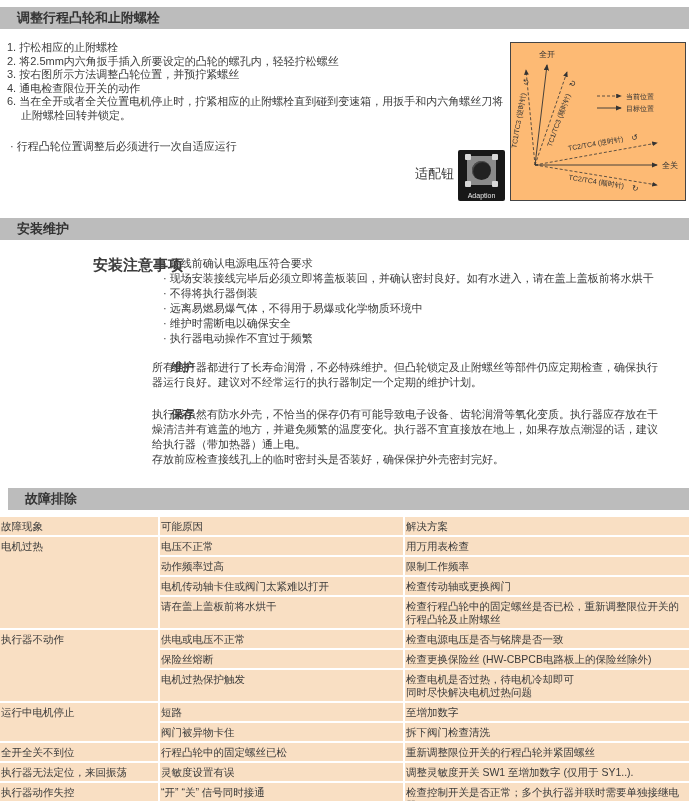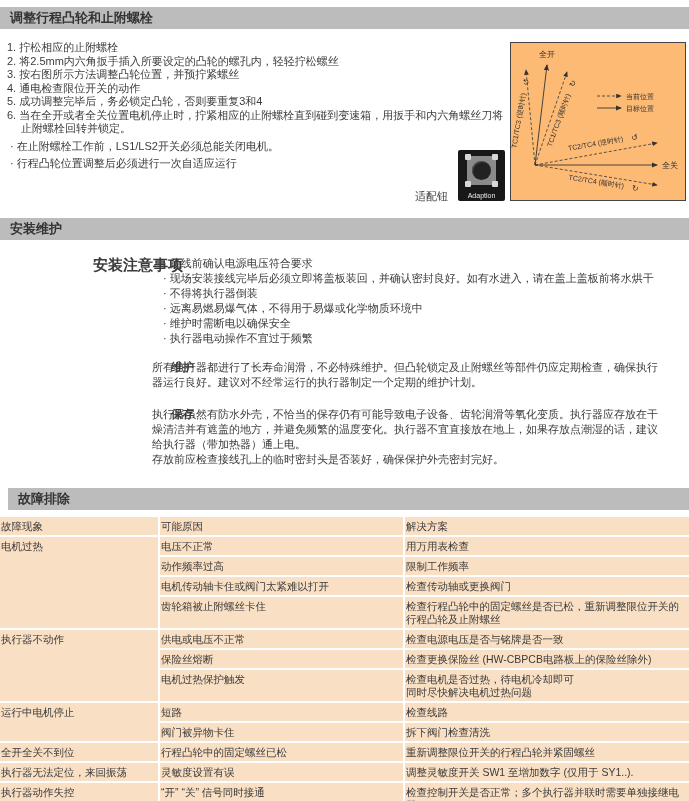--- a/index.html
+++ b/index.html
@@ -1,25 +1,25 @@
 <!DOCTYPE html>
 <html><head>
 <meta charset="utf-8">
 <style>
   html,body{margin:0;padding:0;background:#fff;}
   .page{position:relative;width:689px;height:801px;background:#fff;overflow:hidden;
         font-family:"Liberation Sans","DejaVu Sans",sans-serif;color:#3b3b3b;}
   .bar{position:absolute;left:0;width:689px;height:22px;background:#bcbcbc;
-       line-height:22px;padding-left:10px;box-sizing:border-box;
+       line-height:22px;padding-left:17px;box-sizing:border-box;
        font-size:13px;font-weight:600;color:#333;}
   .bar1{top:7px;} .bar2{top:218px;} .bar3{top:488px;margin-left:8px;}
   .steps{position:absolute;top:41px;left:7px;width:500px;font-size:11px;line-height:13.5px;}
   .steps .step{padding-left:14px;text-indent:-14px;}
   .notes{position:absolute;top:138px;left:10px;width:480px;font-size:11px;line-height:17px;}
-  .adaption-label{position:absolute;top:165px;left:415px;font-size:11px;margin-top:24px;}
+  .adaption-label{position:absolute;top:165px;left:415px;font-size:13px;}
   .adaption-img{position:absolute;top:150px;left:458px;width:47px;height:51px;background:#181818;
                 border-radius:2px;}
   .btn-body{position:absolute;top:6px;left:9px;width:29px;height:29px;background:#8a8a8a;border-radius:2px;}
   .btn-corner{position:absolute;width:6px;height:6px;background:#d8d8d8;border-radius:1px;}
   .c1{top:-2px;left:-2px;} .c2{top:-2px;right:-2px;} .c3{bottom:-2px;left:-2px;} .c4{bottom:-2px;right:-2px;}
   .btn-knob{position:absolute;top:5px;left:5px;width:19px;height:19px;border-radius:50%;background:#222;
             box-shadow:inset 1px 1px 1px #555;}
   .adaption-caption{position:absolute;bottom:2px;left:0;width:100%;text-align:center;
                     color:#e8e8e8;font-size:7px;}
   .diagram{position:absolute;top:42px;left:510px;width:176px;height:159px;border:1px solid #444;
@@ -45,26 +45,24 @@
 
   <div class="bar bar1">
     <span>调整行程凸轮和止附螺栓</span>
   </div>
 
   <div class="steps">
     <div class="step">1. 拧松相应的止附螺栓</div>
     <div class="step">2. 将2.5mm内六角扳手插入所要设定的凸轮的螺孔内，轻轻拧松螺丝</div>
     <div class="step">3. 按右图所示方法调整凸轮位置，并预拧紧螺丝</div>
     <div class="step">4. 通电检查限位开关的动作</div>
-    <div class="step">5. 成功调整完毕后，务必锁定凸轮，否则要重复3和4</div>
     <div class="step">6. 当在全开或者全关位置电机停止时，拧紧相应的止附螺栓直到碰到变速箱，用扳手和内六角螺丝刀将止附螺栓回转并锁定。</div>
   </div>
 
   <div class="notes">
-    <div>· 在止附螺栓工作前，LS1/LS2开关必须总能关闭电机。</div>
     <div>· 行程凸轮位置调整后必须进行一次自适应运行</div>
   </div>
 
   <div class="adaption-label">适配钮</div>
   <div class="adaption-img">
     <div class="btn-body">
       <div class="btn-corner c1"></div>
       <div class="btn-corner c2"></div>
       <div class="btn-corner c3"></div>
       <div class="btn-corner c4"></div>
@@ -160,41 +158,41 @@
       </tr>
       <tr>
         <td>动作频率过高</td>
         <td>限制工作频率</td>
       </tr>
       <tr>
         <td>电机传动轴卡住或阀门太紧难以打开</td>
         <td>检查传动轴或更换阀门</td>
       </tr>
       <tr>
-        <td>齿轮箱被止附螺丝卡住</td>
+        <td>请在盖上盖板前将水烘干</td>
         <td>检查行程凸轮中的固定螺丝是否已松，重新调整限位开关的行程凸轮及止附螺丝</td>
       </tr>
       <tr>
         <td rowspan="3">执行器不动作</td>
         <td>供电或电压不正常</td>
         <td>检查电源电压是否与铭牌是否一致</td>
       </tr>
       <tr>
         <td>保险丝熔断</td>
         <td>检查更换保险丝 (HW-CBPCB电路板上的保险丝除外)</td>
       </tr>
       <tr>
         <td>电机过热保护触发</td>
         <td class="pre">检查电机是否过热，待电机冷却即可
 同时尽快解决电机过热问题</td>
       </tr>
       <tr>
         <td rowspan="2">运行中电机停止</td>
         <td>短路</td>
-        <td>检查线路</td>
+        <td>至增加数字</td>
       </tr>
       <tr>
         <td>阀门被异物卡住</td>
         <td>拆下阀门检查清洗</td>
       </tr>
       <tr>
         <td>全开全关不到位</td>
         <td>行程凸轮中的固定螺丝已松</td>
         <td>重新调整限位开关的行程凸轮并紧固螺丝</td>
       </tr>

